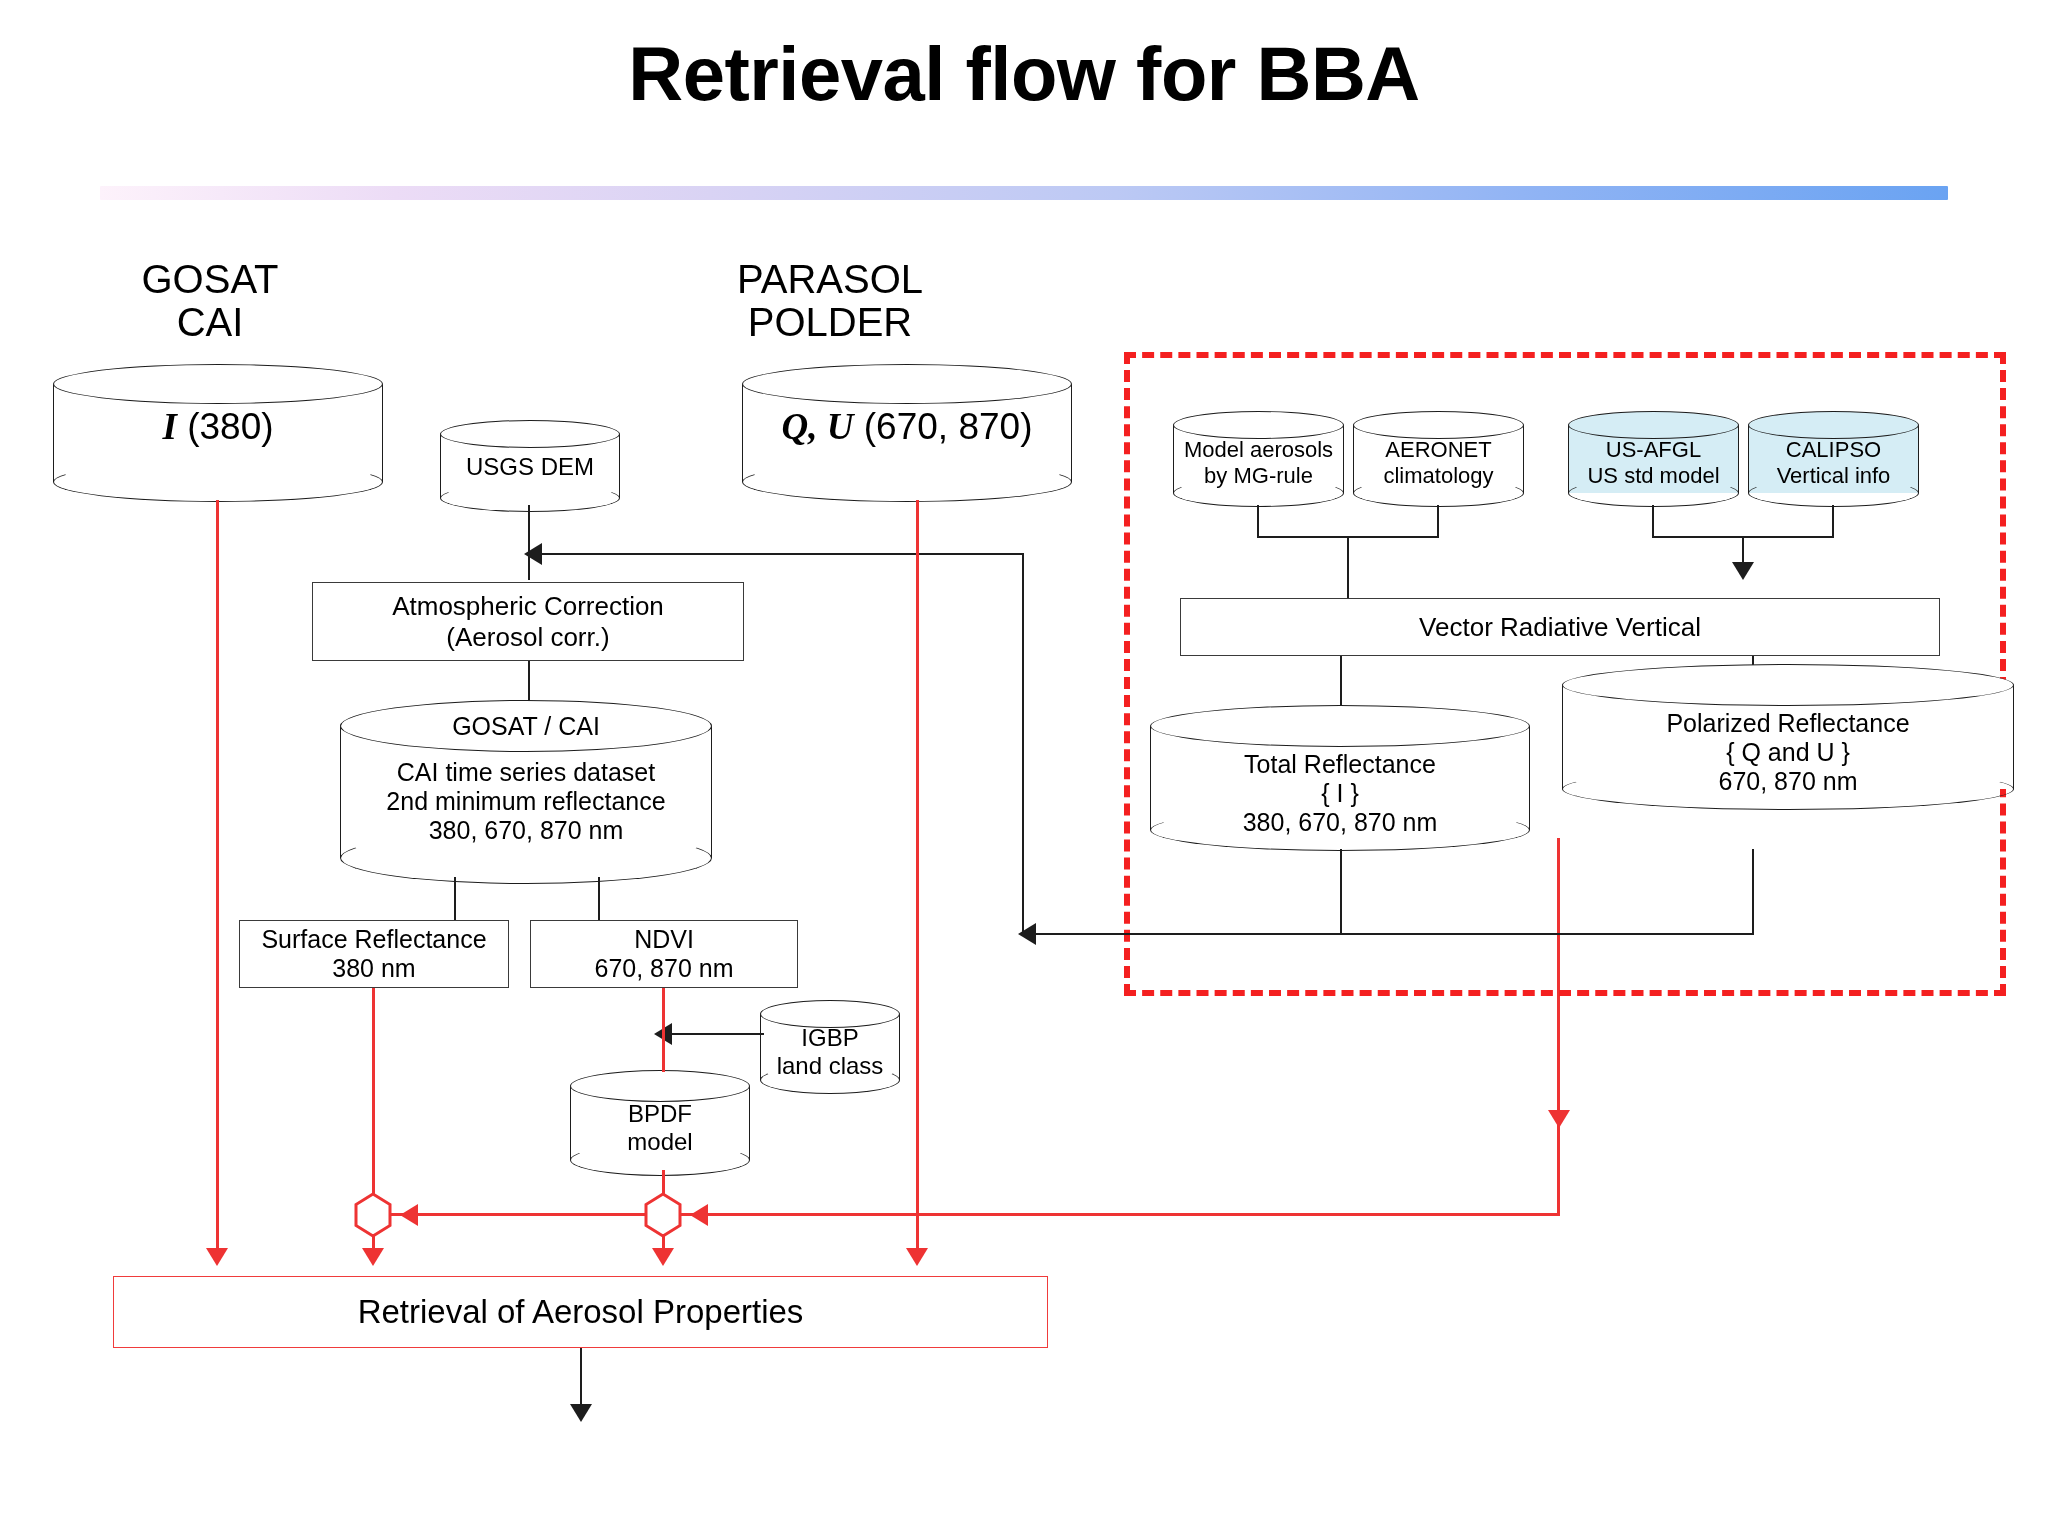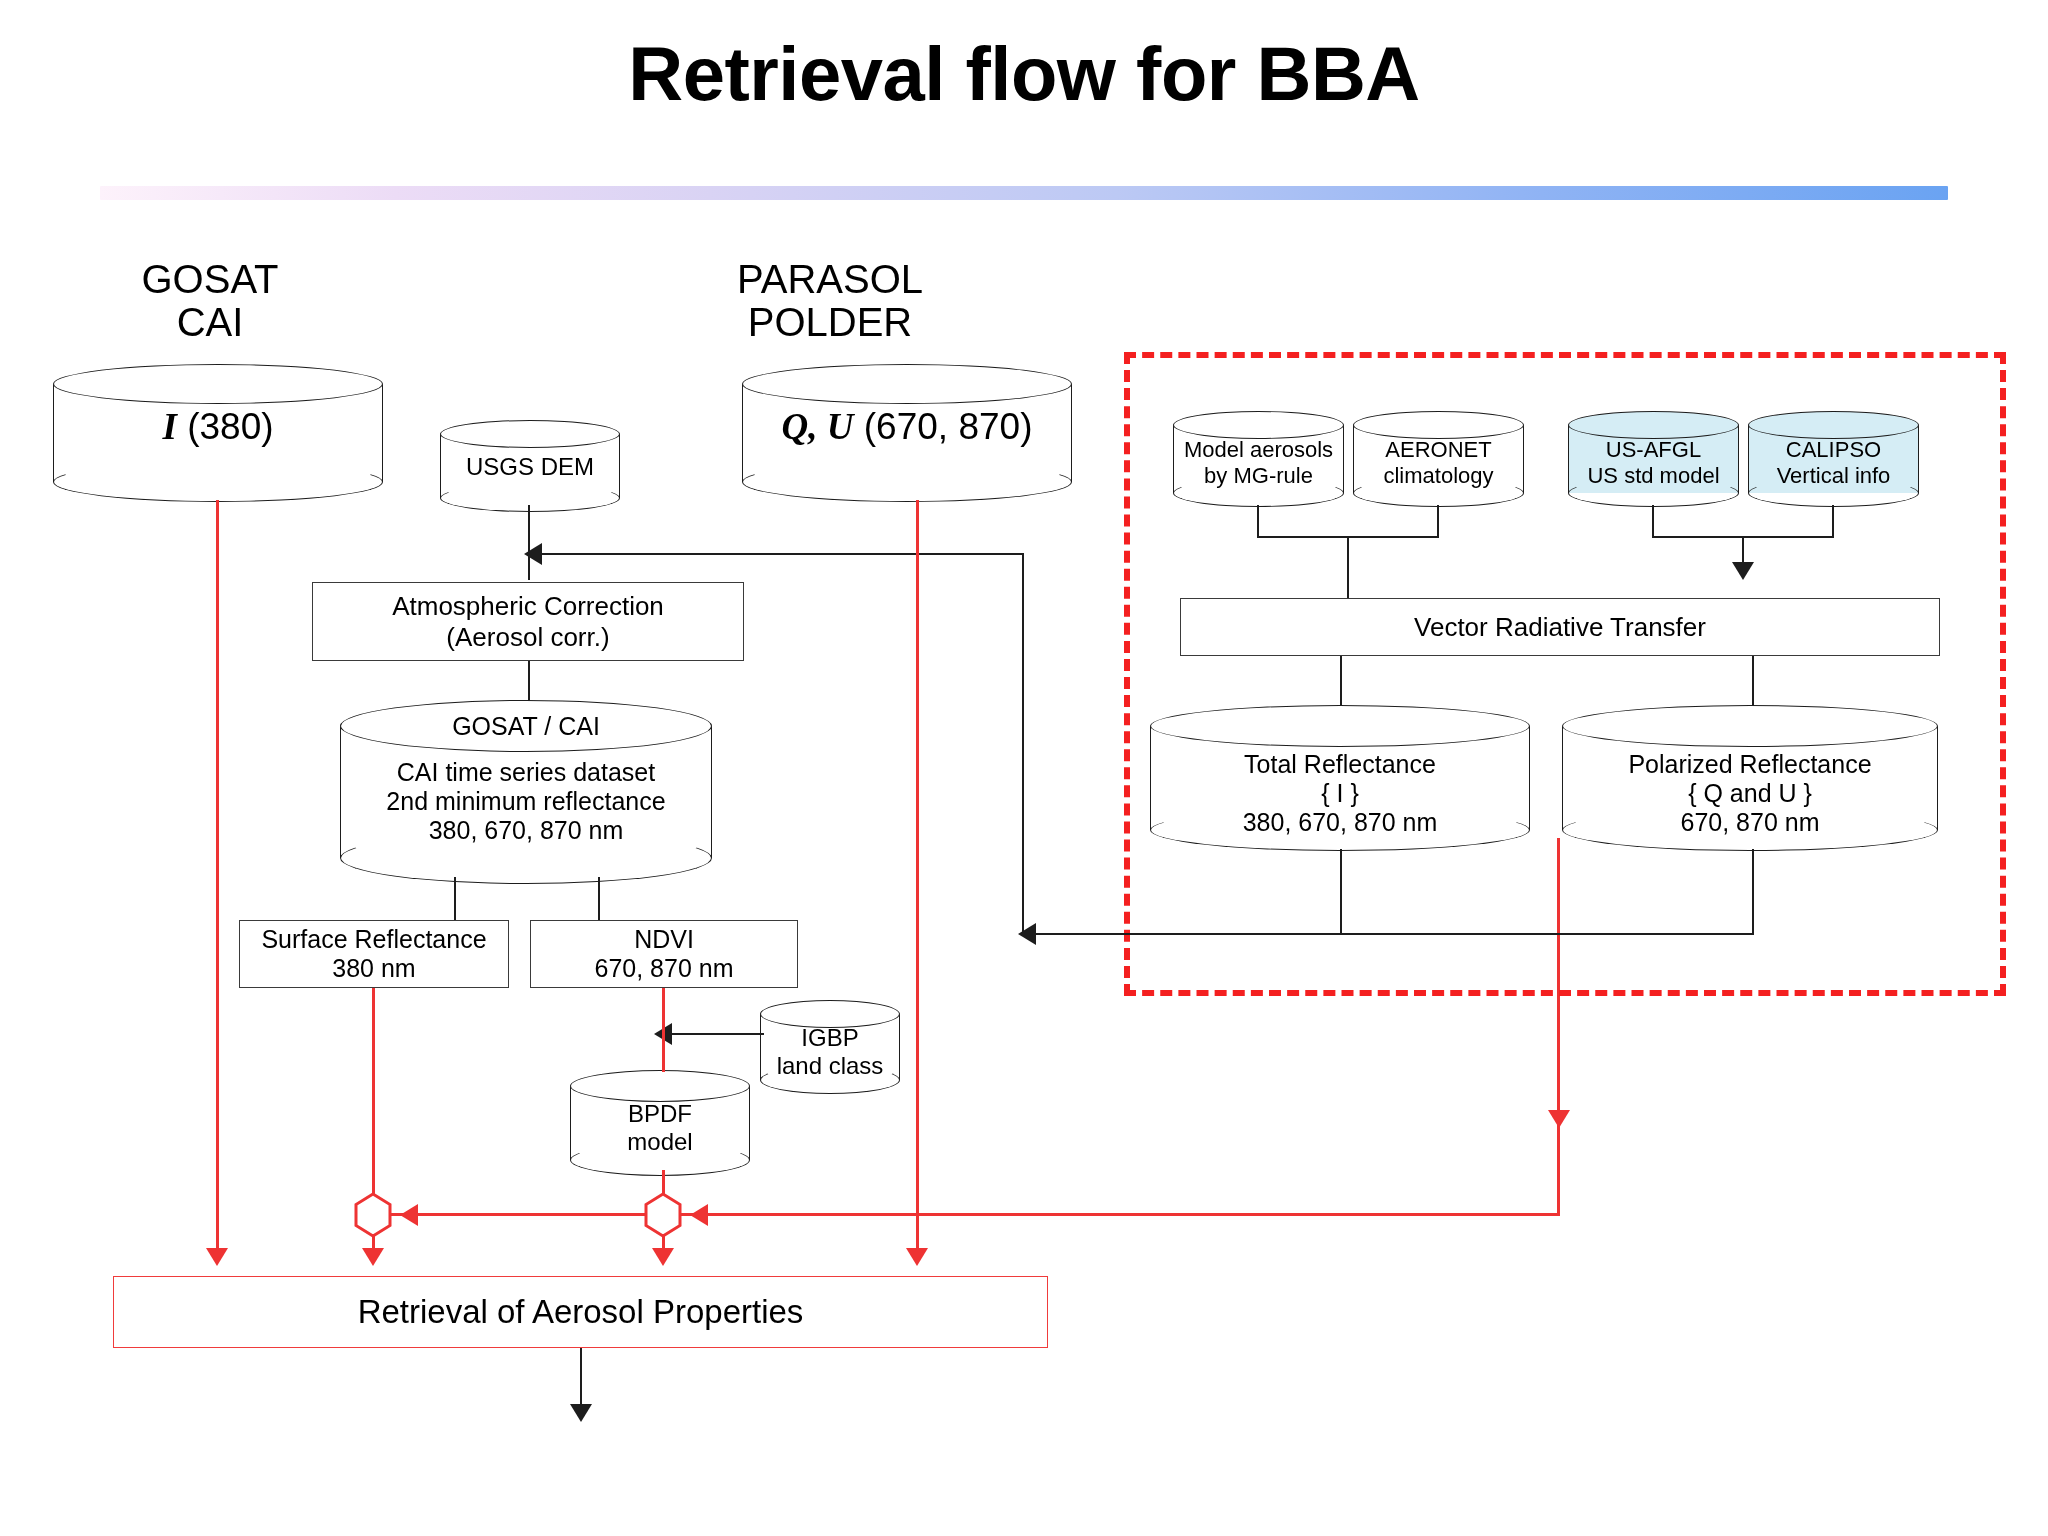--- a/index.html
+++ b/index.html
@@ -324,38 +324,38 @@
   <div class="ln" style="left:1257px; top:536px; width:182px; height:2px;"></div>
   <div class="ln" style="left:1347px; top:536px; width:2px; height:62px;"></div>
 
   <div class="ln" style="left:1652px; top:505px; width:2px; height:33px;"></div>
   <div class="ln" style="left:1832px; top:505px; width:2px; height:33px;"></div>
   <div class="ln" style="left:1652px; top:536px; width:182px; height:2px;"></div>
   <div class="ln" style="left:1742px; top:536px; width:2px; height:32px;"></div>
   <div class="ah down" style="left:1732px; top:562px;"></div>
 
   <div class="box" style="left:1180px; top:598px; width:760px; height:58px; font-size:26px;">
-    <span>Vector Radiative Transfer</span>
+    <span>Vector Radiative Vertical</span>
   </div>
 
   <div class="ln" style="left:1340px; top:656px; width:2px; height:52px;"></div>
   <div class="ln" style="left:1752px; top:656px; width:2px; height:52px;"></div>
 
   <div class="cyl" style="left:1150px; top:705px; width:380px; height:148px;">
     <div class="body" style="top:21px; height:104px;"></div>
     <div class="top" style="top:0px; height:42px;"></div>
     <div class="bottom" style="top:104px; height:42px;"></div>
     <div class="txt" style="top:45px; font-size:25px;">
       <div>Total Reflectance</div>
       <div>{ I }</div>
       <div>380, 670, 870 nm</div>
     </div>
   </div>
 
-  <div class="cyl" style="left:1562px; top:705px; width:376px; height:148px;">
+  <div class="cyl" style="left:1562px; top:664px; width:452px; height:148px;">
     <div class="body" style="top:21px; height:104px;"></div>
     <div class="top" style="top:0px; height:42px;"></div>
     <div class="bottom" style="top:104px; height:42px;"></div>
     <div class="txt" style="top:45px; font-size:25px;">
       <div>Polarized Reflectance</div>
       <div>{ Q and U }</div>
       <div>670, 870 nm</div>
     </div>
   </div>
 

